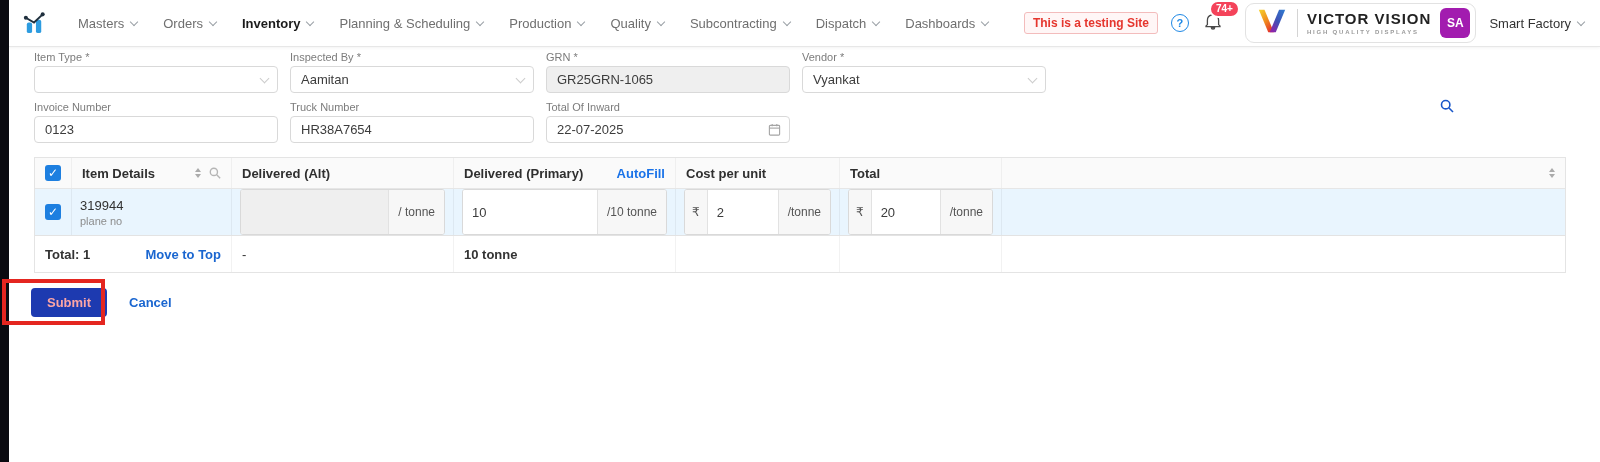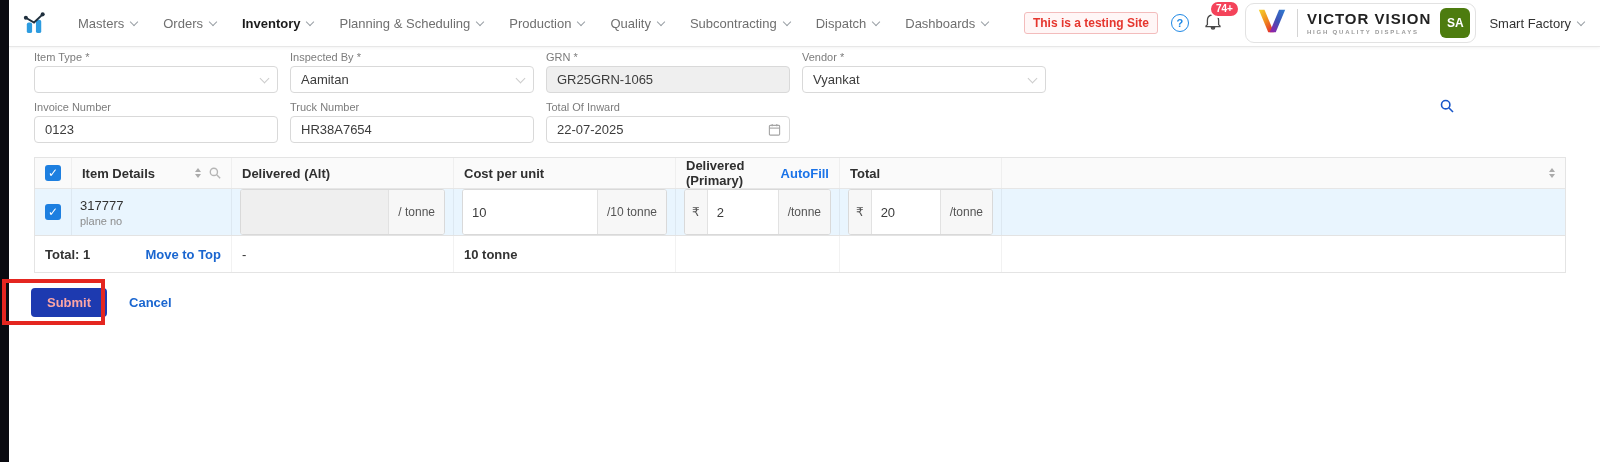--- a/index.html
+++ b/index.html
@@ -24,21 +24,21 @@
   .help-ic { width:18px; height:18px; border:1.6px solid #1e88e5; border-radius:50%; color:#1e88e5;
              font-size:11px; font-weight:bold; display:flex; align-items:center; justify-content:center; }
   .bell-wrap { position:relative; margin-left:2px; margin-right:10px; }
   .count-badge { position:absolute; top:-12px; left:5px; background:#f4435a; color:#fff; font-size:10px; font-weight:bold;
                  padding:1px 5px 2px; border-radius:9px; border:2px solid #fff; white-space:nowrap; }
   .brand-card { display:flex; align-items:center; gap:9px; border:1px solid #e2e2e2; border-radius:9px;
                 padding:4px 5px 4px 10px; background:#fff; height:40px; }
   .brand-divider { width:1px; height:28px; background:#d4d4d4; }
   .brand-name { font-size:15px; font-weight:bold; letter-spacing:1px; color:#222; line-height:15px; }
   .brand-tagline { font-size:6px; letter-spacing:1.8px; color:#9a9a9a; font-weight:bold; margin-top:3px; }
-  .avatar { width:30px; height:30px; background:#4d7c0f; color:#fff; font-size:12px; font-weight:bold;
+  .avatar { width:30px; height:30px; background:#a21caf; color:#fff; font-size:12px; font-weight:bold;
             border-radius:6px; display:flex; align-items:center; justify-content:center; }
   .account { display:flex; align-items:center; font-size:13px; color:#333; white-space:nowrap; }
 
   
   .page-head { height:30px; margin-top:20px; display:flex; align-items:center; padding:0 46px 0 20px; }
   .back-ic { width:9px; height:9px; border-left:2px solid #4a4a4a; border-bottom:2px solid #4a4a4a;
              transform:rotate(45deg); margin-right:12px; cursor:pointer; }
   .page-title { font-size:20px; font-weight:bold; color:#212121; }
   .fact-badge { background:#3f51b5; color:#fff; font-size:11px; font-weight:bold; letter-spacing:.4px;
                 padding:5px 15px; border-radius:13px; margin-left:16px; }
@@ -286,44 +286,44 @@
           <svg width="12" height="12" viewBox="0 0 14 14">
             <circle cx="5.7" cy="5.7" r="4.2" fill="none" stroke="#b5b5b5" stroke-width="1.6"></circle>
             <line x1="9" y1="9" x2="13" y2="13" stroke="#b5b5b5" stroke-width="1.6"></line>
           </svg>
         </span>
       </div>
       <div class="th">
           <span>Delivered (Alt)</span>
         </div>
       <div class="th">
-          <span>Cost per unit</span>
-        </div>
-      <div class="th">
         <span>Delivered (Primary)</span>
         <span class="autofill">AutoFill</span>
       </div>
+      <div class="th">
+          <span>Cost per unit</span>
+        </div>
       <div class="th">
           <span>Total</span>
         </div>
       <div class="th">
         <span class="sorter">
             <span class="tri-up"></span>
             <span class="tri-dn"></span>
           </span>
       </div>
     </div>
 
     <div class="trow tdata">
       <div class="td first">
         <span class="checkbox">✓</span>
       </div>
       <div class="td">
         <div>
-          <div class="item-code">317777</div>
+          <div class="item-code">319944</div>
           <div class="item-sub">plane no</div>
         </div>
       </div>
       <div class="td">
         <div class="igroup g-alt">
           <input disabled="" value="" style="">
           <span class="unit">/ tonne</span>
         </div>
       </div>
       <div class="td">

